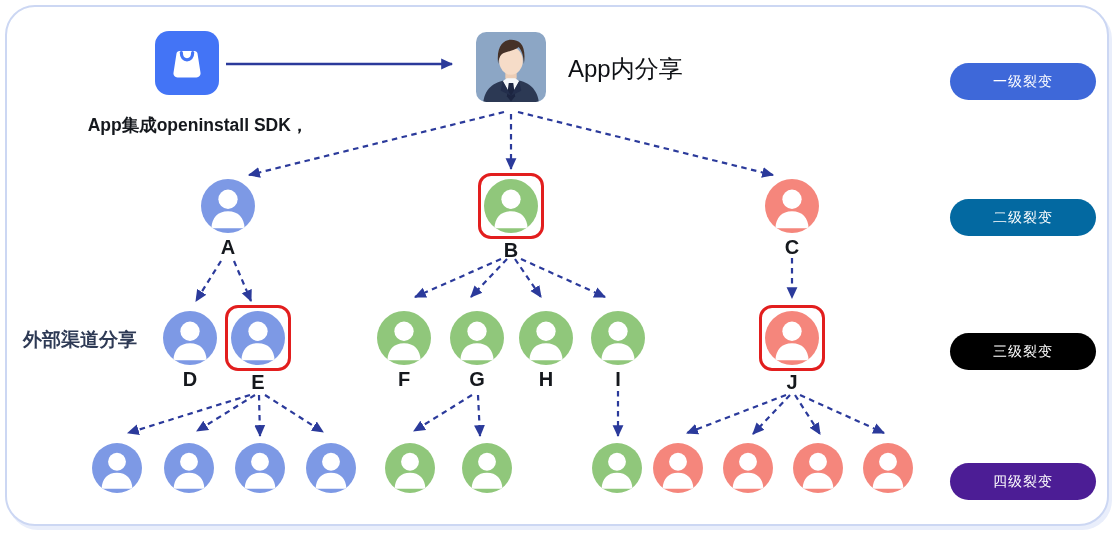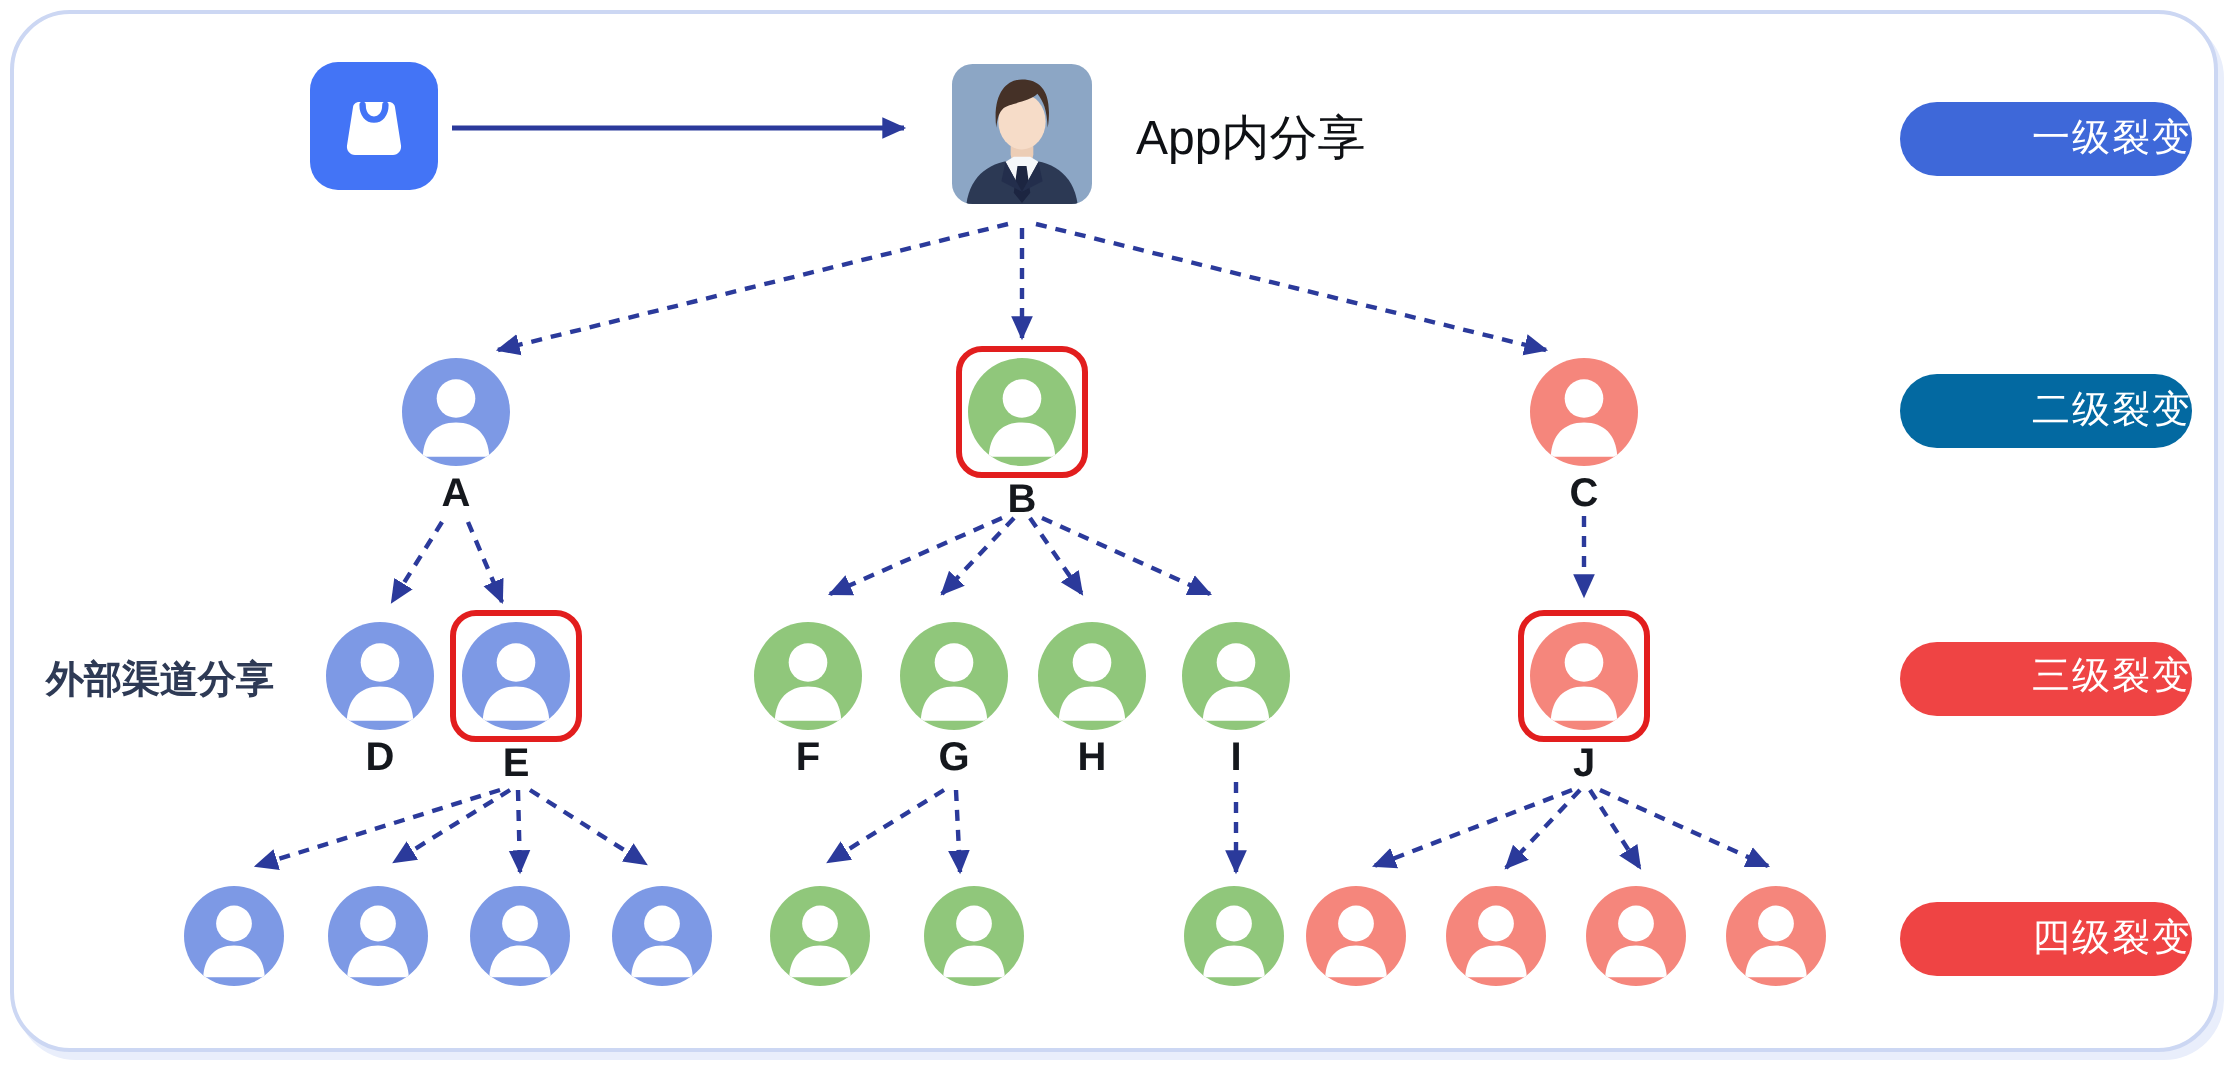--- a/index.html
+++ b/index.html
@@ -7,21 +7,21 @@
   .stage{position:relative;width:1116px;height:533px;background:#ffffff;overflow:hidden;}
   .card{position:absolute;left:5px;top:5px;right:7px;bottom:7px;border:2px solid #ccd7f3;
         border-radius:30px;background:#ffffff;box-shadow:3px 4px 0 0 #e9eefb;}
   #edges{position:absolute;left:0;top:0;width:1116px;height:533px;z-index:2;}
   .node{position:absolute;z-index:3;line-height:0;}
   .node svg{display:block;}
   .hl-box{position:absolute;z-index:2;border:3px solid #e21e1e;border-radius:13px;box-sizing:border-box;}
   .node-label{position:absolute;z-index:3;width:60px;text-align:center;font-size:20px;font-weight:700;
               color:#15181d;line-height:22px;}
   .badge{position:absolute;z-index:3;width:146px;height:37px;border-radius:19px;background:#3e68d9;
-         color:#ffffff;font-size:19px;line-height:37px;text-align:right;letter-spacing:1px;}
+         color:#ffffff;font-size:14px;line-height:37px;text-align:center;letter-spacing:1px;margin-top:12px;}
   .root-title{position:absolute;left:568px;top:53px;z-index:3;font-size:24px;font-weight:400;color:#0e1014;}
   .sdk-note{position:absolute;left:48px;top:112px;width:300px;z-index:3;text-align:center;
             font-size:17.5px;font-weight:700;color:#15181d;line-height:26px;}
   .side-label{position:absolute;left:23px;top:327px;width:150px;z-index:3;
               font-size:19px;font-weight:700;color:#2e3a55;}
 </style>
 </head>
 <body>
 
 <div class="stage">
@@ -55,29 +55,30 @@
         <line x1="786" y1="395" x2="687" y2="433" stroke="#2b3a9b" stroke-width="2.2" stroke-dasharray="5.5 4.5" marker-end="url(#arrowhead)"></line>
         <line x1="790" y1="395" x2="753" y2="434" stroke="#2b3a9b" stroke-width="2.2" stroke-dasharray="5.5 4.5" marker-end="url(#arrowhead)"></line>
         <line x1="795" y1="395" x2="820" y2="434" stroke="#2b3a9b" stroke-width="2.2" stroke-dasharray="5.5 4.5" marker-end="url(#arrowhead)"></line>
         <line x1="800" y1="395" x2="884" y2="433" stroke="#2b3a9b" stroke-width="2.2" stroke-dasharray="5.5 4.5" marker-end="url(#arrowhead)"></line>
       </g>
   </svg>
 
   <div class="root-title">App内分享</div>
 
   <div class="sdk-note">
+    <div>App集成openinstall SDK，</div>
   </div>
 
   <div class="side-label">外部渠道分享</div>
 
   <div id="badges-layer">
       <div class="badge" style="left: 950px; top: 51px; background: rgb(62, 104, 217); color: rgb(255, 255, 255);">一级裂变</div>
       <div class="badge" style="left: 950px; top: 187px; background: #0369a1; color: rgb(255, 255, 255);">二级裂变</div>
-      <div class="badge" style="left: 950px; top: 321px; background: #ef4444; color: rgb(255, 255, 255); font-family: Liberation Mono, monospace;">三级裂变</div>
-      <div class="badge" style="left: 950px; top: 451px; background: #ef4444; color: rgb(255, 255, 255);">四级裂变</div>
+      <div class="badge" style="left: 950px; top: 321px; background: #000000; color: rgb(255, 255, 255);">三级裂变</div>
+      <div class="badge" style="left: 950px; top: 451px; background: #4c1d95; color: rgb(255, 255, 255);">四级裂变</div>
     </div>
   <div id="nodes-layer">
       <div class="node" style="left: 155px; top: 31px;">
         <svg width="64" height="64" viewBox="0 0 64 64">
           <rect width="64" height="64" rx="14" fill="#4374f6"></rect>
           <path d="M24.5 20 L39.5 20 C41 20 42.3 21.1 42.5 22.6 L45.5 41.8 C45.9 44.3 44 46.5 41.5 46.5 L22.5 46.5 C20 46.5 18.1 44.3 18.5 41.8 L21.5 22.6 C21.7 21.1 23 20 24.5 20 Z" fill="#ffffff"></path>
           <path d="M26.3 21.5 C26.3 26.2 28.9 28.8 32 28.8 C35.1 28.8 37.7 26.2 37.7 21.5" stroke="#4374f6" stroke-width="3.2" fill="none" stroke-linecap="round"></path>
         </svg>
       </div>
       <div class="node" style="left: 476px; top: 32px;">

